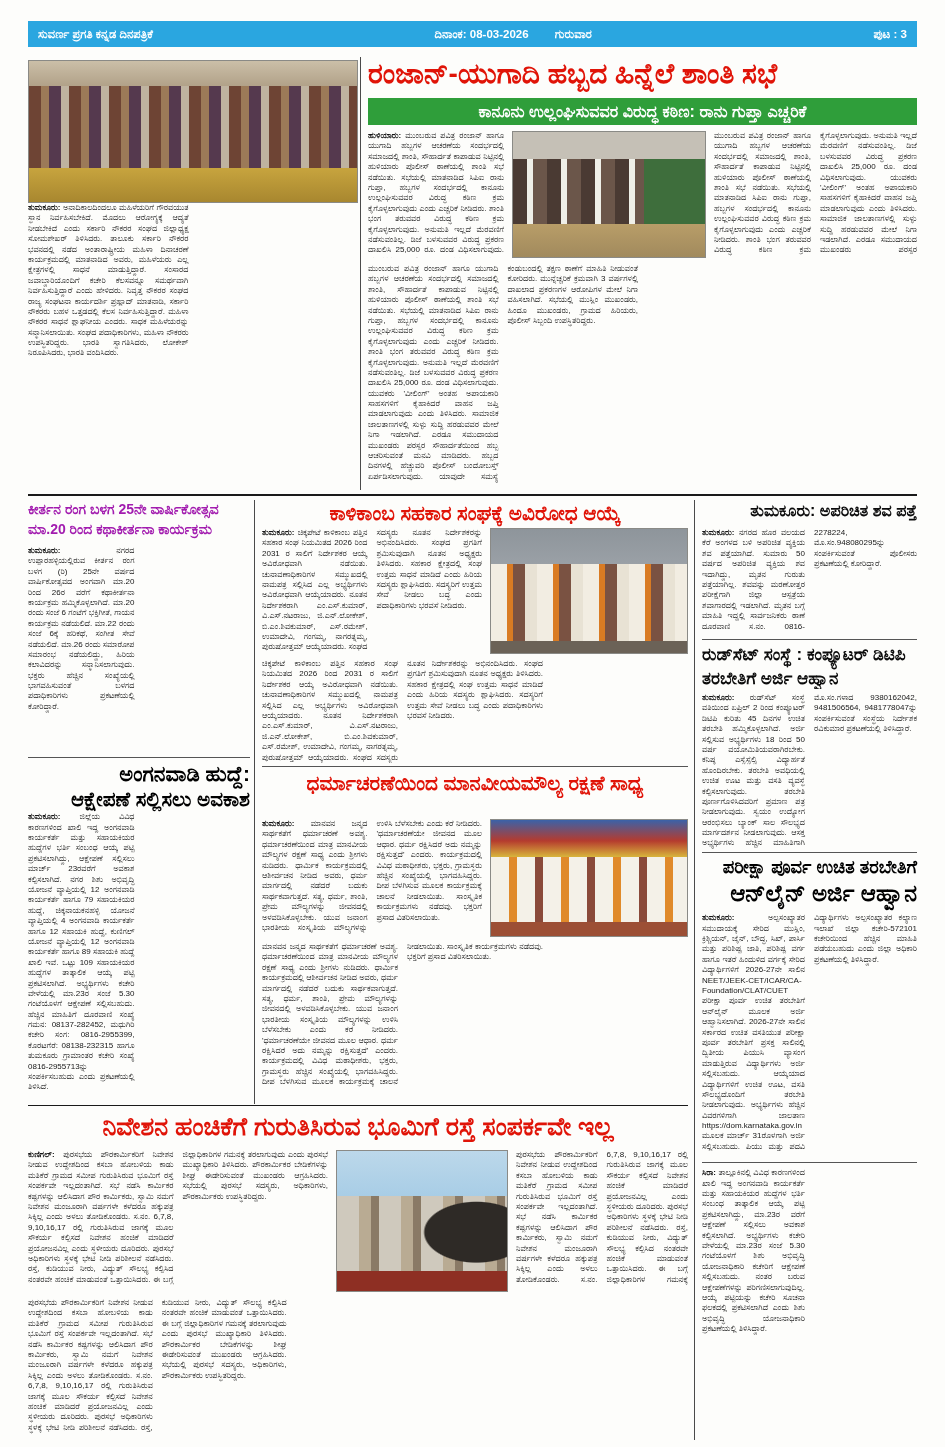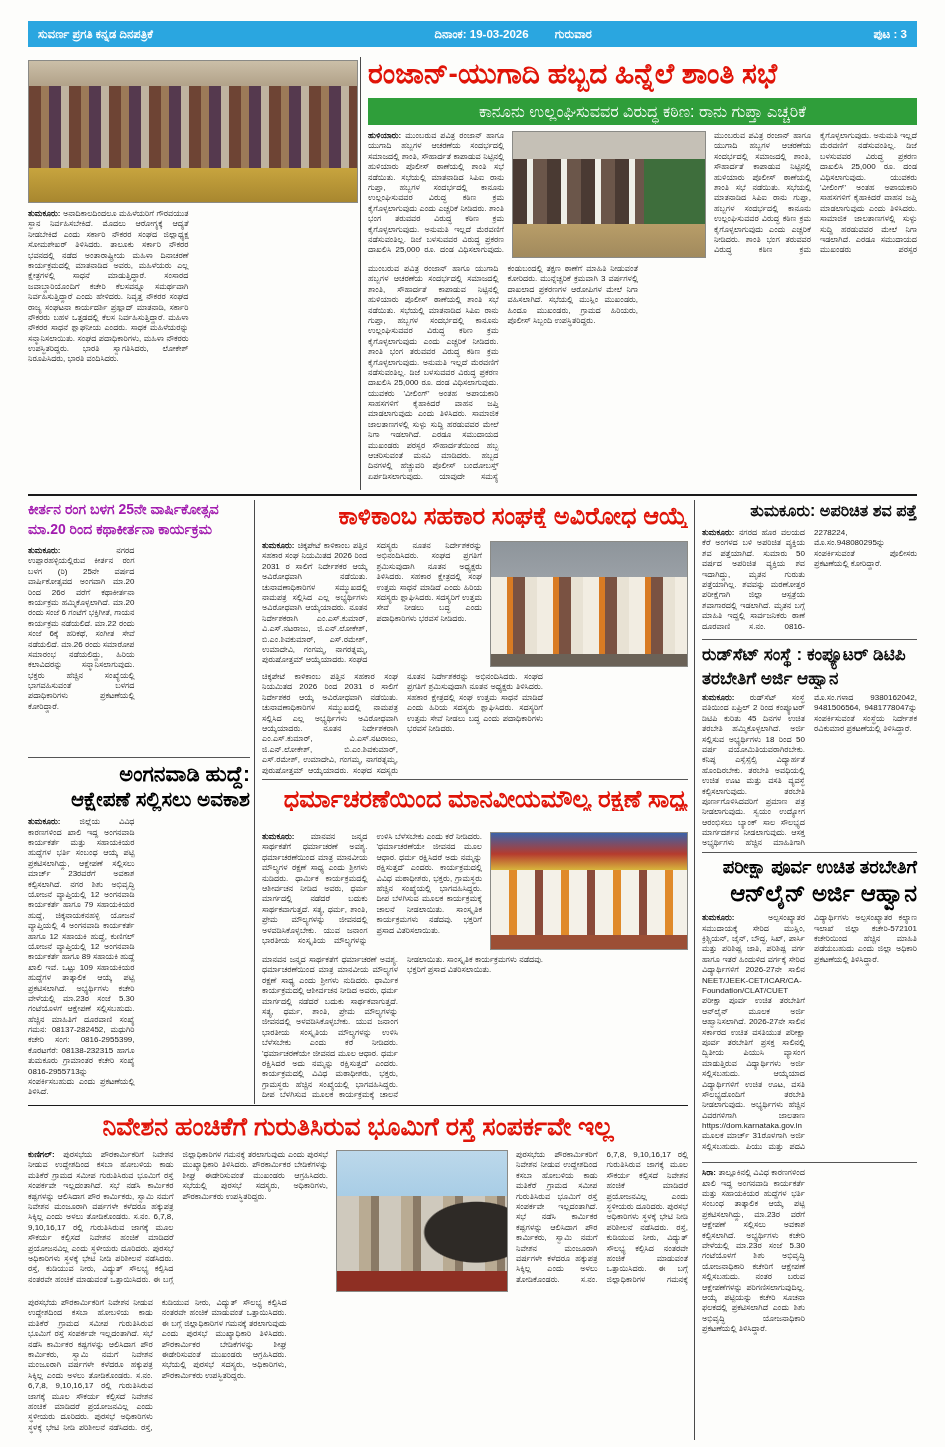--- a/index.html
+++ b/index.html
@@ -15,23 +15,23 @@
   .masthead .mid{display:flex;gap:26px}
 
   
   .vrule{background:#4a4a4a;width:1px}
   .hrule{background:#1a1a1a;height:2px}
   .thinrule{height:1px;background:#555;margin:3px 0}
 
   
   .hl-black-lg{font-size:23px;font-weight:bold;line-height:1.35;color:#0c0c0c}
   .hl-red-xl{font-size:28px;font-weight:bold;color:#e01408;line-height:1.2}
-  .hl-green-bar{background:#2f9e3a;color:#fff;font-weight:normal;font-size:16px;height:27px;
+  .hl-green-bar{background:#2f9e3a;color:#fff;font-weight:bold;font-size:16px;height:27px;
     display:flex;align-items:center;justify-content:center}
-  .hl-red-md{font-size:24px;font-weight:bold;color:#e01408;text-align:right;line-height:1.3}
+  .hl-red-md{font-size:20px;font-weight:bold;color:#e01408;text-align:center;line-height:1.3}
   .hl-red-lg{font-size:25px;font-weight:bold;color:#e01408;text-align:center;line-height:1.3}
   .hl-black-sm{font-size:14px;font-weight:bold;line-height:1.4;color:#a21caf}
   .hl-black-md{font-size:16px;font-weight:bold;line-height:1.4;color:#0c0c0c}
   .hl-center{text-align:right}
 
   
   .bodytxt{font-size:8px;line-height:1.3;text-align:justify;color:#161616;overflow:hidden;column-fill:auto;height:100%}
   .dl{font-weight:bold}
   .col2{column-count:2;column-gap:9px}
   .col3{column-count:3;column-gap:9px}
@@ -72,29 +72,29 @@
   .row{display:flex;gap:8px}
 </style>
 </head>
 <body>
 
 <div class="page">
 
   <div class="abs masthead">
     <span>ಸುವರ್ಣ ಪ್ರಗತಿ ಕನ್ನಡ ದಿನಪತ್ರಿಕೆ</span>
     <span class="mid">
-      <span>ದಿನಾಂಕ: 19-03-2026</span>
+      <span>ದಿನಾಂಕ: 08-03-2026</span>
       <span>ಗುರುವಾರ</span>
     </span>
     <span>ಪುಟ : 3</span>
   </div>
 
   <div class="abs" style="left:28px;top:57px;width:330px;height:433px">
     <div class="photo ph-women" style="height:143px;margin-top:3px"></div>
-    <div class="blk" style="height:213px;margin-top:6px">
+    <div class="blk" style="height:213px;">
       <div class="bodytxt col2">
         <span class="dl">ತುಮಕೂರು:</span>
         <span>ಅನಾದಿಕಾಲದಿಂದಲೂ ಮಹಿಳೆಯರಿಗೆ ಗೌರವಯುತ ಸ್ಥಾನ ನಿರ್ವಹಿಸಬೇಕಿದೆ. ಮೊದಲು ಆರೋಗ್ಯಕ್ಕೆ ಆದ್ಯತೆ ನೀಡಬೇಕಿದೆ ಎಂದು ಸರ್ಕಾರಿ ನೌಕರರ ಸಂಘದ ಜಿಲ್ಲಾಧ್ಯಕ್ಷ ಸೋಮಶೇಖರ್ ತಿಳಿಸಿದರು. ತಾಲೂಕು ಸರ್ಕಾರಿ ನೌಕರರ ಭವನದಲ್ಲಿ ನಡೆದ ಅಂತಾರಾಷ್ಟ್ರೀಯ ಮಹಿಳಾ ದಿನಾಚರಣೆ ಕಾರ್ಯಕ್ರಮದಲ್ಲಿ ಮಾತನಾಡಿದ ಅವರು, ಮಹಿಳೆಯರು ಎಲ್ಲ ಕ್ಷೇತ್ರಗಳಲ್ಲಿ ಸಾಧನೆ ಮಾಡುತ್ತಿದ್ದಾರೆ. ಸಂಸಾರದ ಜವಾಬ್ದಾರಿಯೊಂದಿಗೆ ಕಚೇರಿ ಕೆಲಸವನ್ನೂ ಸಮರ್ಥವಾಗಿ ನಿರ್ವಹಿಸುತ್ತಿದ್ದಾರೆ ಎಂದು ಹೇಳಿದರು. ನಿವೃತ್ತ ನೌಕರರ ಸಂಘದ ರಾಜ್ಯ ಸಂಘಟನಾ ಕಾರ್ಯದರ್ಶಿ ಪ್ರಹ್ಲಾದ್ ಮಾತನಾಡಿ, ಸರ್ಕಾರಿ ನೌಕರರು ಬಹಳ ಒತ್ತಡದಲ್ಲಿ ಕೆಲಸ ನಿರ್ವಹಿಸುತ್ತಿದ್ದಾರೆ. ಮಹಿಳಾ ನೌಕರರ ಸಾಧನೆ ಶ್ಲಾಘನೀಯ ಎಂದರು. ಸಾಧಕ ಮಹಿಳೆಯರನ್ನು ಸನ್ಮಾನಿಸಲಾಯಿತು. ಸಂಘದ ಪದಾಧಿಕಾರಿಗಳು, ಮಹಿಳಾ ನೌಕರರು ಉಪಸ್ಥಿತರಿದ್ದರು. ಭಾರತಿ ಸ್ವಾಗತಿಸಿದರು, ಲೋಕೇಶ್ ನಿರೂಪಿಸಿದರು, ಭಾರತಿ ವಂದಿಸಿದರು.</span>
       </div>
     </div>
   </div>
 
   <div class="abs vrule" style="left:360px;top:57px;height:433px"></div>
 
   <div class="abs" style="left:368px;top:57px;width:549px;height:433px">
@@ -128,35 +128,35 @@
           <span>ನಗರದ ಉಪ್ಪಾರಹಳ್ಳಿಯಲ್ಲಿರುವ ಕೀರ್ತನ ರಂಗ ಬಳಗ (ರಿ) 25ನೇ ವರ್ಷದ ವಾರ್ಷಿಕೋತ್ಸವದ ಅಂಗವಾಗಿ ಮಾ.20 ರಿಂದ 26ರ ವರೆಗೆ ಕಥಾಕೀರ್ತನಾ ಕಾರ್ಯಕ್ರಮ ಹಮ್ಮಿಕೊಳ್ಳಲಾಗಿದೆ. ಮಾ.20 ರಂದು ಸಂಜೆ 6 ಗಂಟೆಗೆ ಭಕ್ತಿಗೀತೆ, ಗಾಯನ ಕಾರ್ಯಕ್ರಮ ನಡೆಯಲಿದೆ. ಮಾ.22 ರಂದು ಸಂಜೆ 6ಕ್ಕೆ ಹರಿಕಥೆ, ಸಂಗೀತ ಸೇವೆ ನಡೆಯಲಿದೆ. ಮಾ.26 ರಂದು ಸಮಾರೋಪ ಸಮಾರಂಭ ನಡೆಯಲಿದ್ದು, ಹಿರಿಯ ಕಲಾವಿದರನ್ನು ಸನ್ಮಾನಿಸಲಾಗುವುದು. ಭಕ್ತರು ಹೆಚ್ಚಿನ ಸಂಖ್ಯೆಯಲ್ಲಿ ಭಾಗವಹಿಸುವಂತೆ ಬಳಗದ ಪದಾಧಿಕಾರಿಗಳು ಪ್ರಕಟಣೆಯಲ್ಲಿ ಕೋರಿದ್ದಾರೆ.</span>
         </div>
       </div>
     </div>
     <div class="thinrule"></div>
     <div>
       <div class="hl-center" style="font-weight:bold;line-height:1.25">
         <div style="font-size:21px">ಅಂಗನವಾಡಿ ಹುದ್ದೆ:</div>
         <div style="font-size:20px">ಆಕ್ಷೇಪಣೆ ಸಲ್ಲಿಸಲು ಅವಕಾಶ</div>
       </div>
-      <div class="blk" style="height:284px;margin-top:5px">
+      <div class="blk" style="height:284px;">
         <div class="bodytxt col2">
           <span class="dl">ತುಮಕೂರು:</span>
           <span>ಜಿಲ್ಲೆಯ ವಿವಿಧ ಕಾರಣಗಳಿಂದ ಖಾಲಿ ಇದ್ದ ಅಂಗನವಾಡಿ ಕಾರ್ಯಕರ್ತೆ ಮತ್ತು ಸಹಾಯಕಿಯರ ಹುದ್ದೆಗಳ ಭರ್ತಿ ಸಂಬಂಧ ಆಯ್ಕೆ ಪಟ್ಟಿ ಪ್ರಕಟಿಸಲಾಗಿದ್ದು, ಆಕ್ಷೇಪಣೆ ಸಲ್ಲಿಸಲು ಮಾರ್ಚ್ 23ರವರೆಗೆ ಅವಕಾಶ ಕಲ್ಪಿಸಲಾಗಿದೆ. ನಗರ ಶಿಶು ಅಭಿವೃದ್ಧಿ ಯೋಜನೆ ವ್ಯಾಪ್ತಿಯಲ್ಲಿ 12 ಅಂಗನವಾಡಿ ಕಾರ್ಯಕರ್ತೆ ಹಾಗೂ 79 ಸಹಾಯಕಿಯರ ಹುದ್ದೆ, ಚಿಕ್ಕನಾಯಕನಹಳ್ಳಿ ಯೋಜನೆ ವ್ಯಾಪ್ತಿಯಲ್ಲಿ 4 ಅಂಗನವಾಡಿ ಕಾರ್ಯಕರ್ತೆ ಹಾಗೂ 12 ಸಹಾಯಕಿ ಹುದ್ದೆ, ಕುಣಿಗಲ್ ಯೋಜನೆ ವ್ಯಾಪ್ತಿಯಲ್ಲಿ 12 ಅಂಗನವಾಡಿ ಕಾರ್ಯಕರ್ತೆ ಹಾಗೂ 89 ಸಹಾಯಕಿ ಹುದ್ದೆ ಖಾಲಿ ಇವೆ. ಒಟ್ಟು 109 ಸಹಾಯಕಿಯರ ಹುದ್ದೆಗಳ ತಾತ್ಕಾಲಿಕ ಆಯ್ಕೆ ಪಟ್ಟಿ ಪ್ರಕಟಿಸಲಾಗಿದೆ. ಅಭ್ಯರ್ಥಿಗಳು ಕಚೇರಿ ವೇಳೆಯಲ್ಲಿ ಮಾ.23ರ ಸಂಜೆ 5.30 ಗಂಟೆಯೊಳಗೆ ಆಕ್ಷೇಪಣೆ ಸಲ್ಲಿಸಬಹುದು. ಹೆಚ್ಚಿನ ಮಾಹಿತಿಗೆ ದೂರವಾಣಿ ಸಂಖ್ಯೆ ಗಮನ: 08137-282452, ಮಧುಗಿರಿ ಕಚೇರಿ ಸಂಗ: 0816-2955399, ಕೊರಟಗೆರೆ: 08138-232315 ಹಾಗೂ ತುಮಕೂರು ಗ್ರಾಮಾಂತರ ಕಚೇರಿ ಸಂಖ್ಯೆ 0816-2955713ನ್ನು ಸಂಪರ್ಕಿಸಬಹುದು ಎಂದು ಪ್ರಕಟಣೆಯಲ್ಲಿ ತಿಳಿಸಿದೆ.</span>
         </div>
       </div>
     </div>
   </div>
 
   <div class="abs vrule" style="left:254px;top:500px;height:604px"></div>
 
   <div class="abs" style="left:262px;top:500px;width:426px;height:604px">
     <div>
       <div class="hl-red-md blk" style="height:28px">ಕಾಳಿಕಾಂಬ ಸಹಕಾರ ಸಂಘಕ್ಕೆ ಅವಿರೋಧ ಆಯ್ಕೆ</div>
-      <div class="row" style="height:126px;margin-top:13px">
+      <div class="row" style="height:126px;margin-top:0">
         <div class="blk" style="width:220px;height:126px">
           <div class="bodytxt col2">
             <span class="dl">ತುಮಕೂರು:</span>
             <span>ಚಿಕ್ಕಪೇಟೆ ಕಾಳಿಕಾಂಬ ಪತ್ತಿನ ಸಹಕಾರ ಸಂಘ ನಿಯಮಿತದ 2026 ರಿಂದ 2031 ರ ಸಾಲಿಗೆ ನಿರ್ದೇಶಕರ ಆಯ್ಕೆ ಅವಿರೋಧವಾಗಿ ನಡೆಯಿತು. ಚುನಾವಣಾಧಿಕಾರಿಗಳ ಸಮ್ಮುಖದಲ್ಲಿ ನಾಮಪತ್ರ ಸಲ್ಲಿಸಿದ ಎಲ್ಲ ಅಭ್ಯರ್ಥಿಗಳು ಅವಿರೋಧವಾಗಿ ಆಯ್ಕೆಯಾದರು. ನೂತನ ನಿರ್ದೇಶಕರಾಗಿ ಎಂ.ಎಸ್.ಕುಮಾರ್, ವಿ.ಎಸ್.ನಟರಾಜು, ಜಿ.ಎನ್.ಲೋಕೇಶ್, ಬಿ.ಎಂ.ಶಿವಕುಮಾರ್, ಎಸ್.ರಮೇಶ್, ಉಮಾದೇವಿ, ಗಂಗಮ್ಮ, ನಾಗರತ್ನಮ್ಮ, ಪುರುಷೋತ್ತಮ್ ಆಯ್ಕೆಯಾದರು. ಸಂಘದ ಸದಸ್ಯರು ನೂತನ ನಿರ್ದೇಶಕರನ್ನು ಅಭಿನಂದಿಸಿದರು. ಸಂಘದ ಪ್ರಗತಿಗೆ ಶ್ರಮಿಸುವುದಾಗಿ ನೂತನ ಅಧ್ಯಕ್ಷರು ತಿಳಿಸಿದರು. ಸಹಕಾರ ಕ್ಷೇತ್ರದಲ್ಲಿ ಸಂಘ ಉತ್ತಮ ಸಾಧನೆ ಮಾಡಿದೆ ಎಂದು ಹಿರಿಯ ಸದಸ್ಯರು ಶ್ಲಾಘಿಸಿದರು. ಸದಸ್ಯರಿಗೆ ಉತ್ತಮ ಸೇವೆ ನೀಡಲು ಬದ್ಧ ಎಂದು ಪದಾಧಿಕಾರಿಗಳು ಭರವಸೆ ನೀಡಿದರು.</span>
           </div>
         </div>
         <div class="photo ph-garland" style="flex:1;height:126px"></div>
       </div>
       <div class="blk" style="height:104px;margin-top:5px">
         <div class="bodytxt col3">ಚಿಕ್ಕಪೇಟೆ ಕಾಳಿಕಾಂಬ ಪತ್ತಿನ ಸಹಕಾರ ಸಂಘ ನಿಯಮಿತದ 2026 ರಿಂದ 2031 ರ ಸಾಲಿಗೆ ನಿರ್ದೇಶಕರ ಆಯ್ಕೆ ಅವಿರೋಧವಾಗಿ ನಡೆಯಿತು. ಚುನಾವಣಾಧಿಕಾರಿಗಳ ಸಮ್ಮುಖದಲ್ಲಿ ನಾಮಪತ್ರ ಸಲ್ಲಿಸಿದ ಎಲ್ಲ ಅಭ್ಯರ್ಥಿಗಳು ಅವಿರೋಧವಾಗಿ ಆಯ್ಕೆಯಾದರು. ನೂತನ ನಿರ್ದೇಶಕರಾಗಿ ಎಂ.ಎಸ್.ಕುಮಾರ್, ವಿ.ಎಸ್.ನಟರಾಜು, ಜಿ.ಎನ್.ಲೋಕೇಶ್, ಬಿ.ಎಂ.ಶಿವಕುಮಾರ್, ಎಸ್.ರಮೇಶ್, ಉಮಾದೇವಿ, ಗಂಗಮ್ಮ, ನಾಗರತ್ನಮ್ಮ, ಪುರುಷೋತ್ತಮ್ ಆಯ್ಕೆಯಾದರು. ಸಂಘದ ಸದಸ್ಯರು ನೂತನ ನಿರ್ದೇಶಕರನ್ನು ಅಭಿನಂದಿಸಿದರು. ಸಂಘದ ಪ್ರಗತಿಗೆ ಶ್ರಮಿಸುವುದಾಗಿ ನೂತನ ಅಧ್ಯಕ್ಷರು ತಿಳಿಸಿದರು. ಸಹಕಾರ ಕ್ಷೇತ್ರದಲ್ಲಿ ಸಂಘ ಉತ್ತಮ ಸಾಧನೆ ಮಾಡಿದೆ ಎಂದು ಹಿರಿಯ ಸದಸ್ಯರು ಶ್ಲಾಘಿಸಿದರು. ಸದಸ್ಯರಿಗೆ ಉತ್ತಮ ಸೇವೆ ನೀಡಲು ಬದ್ಧ ಎಂದು ಪದಾಧಿಕಾರಿಗಳು ಭರವಸೆ ನೀಡಿದರು.</div>

